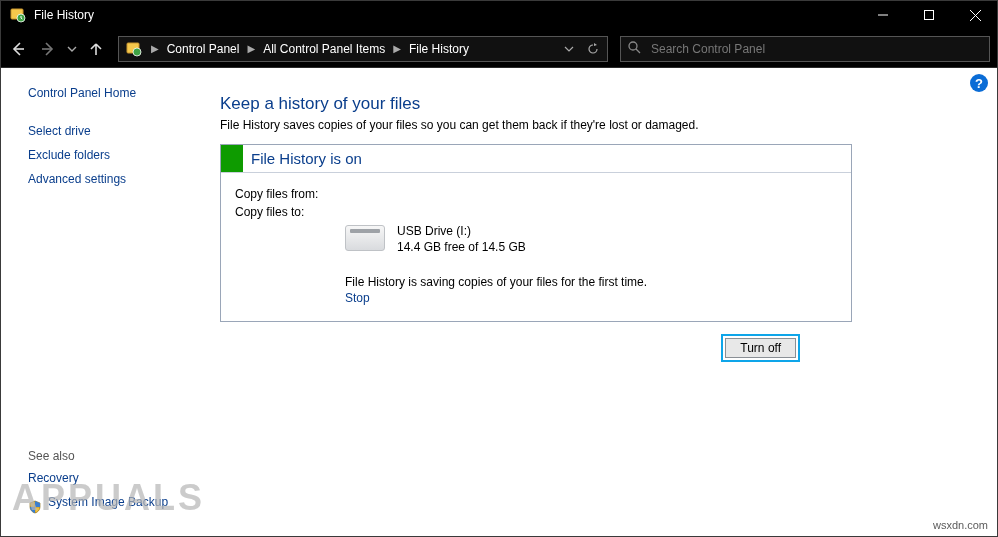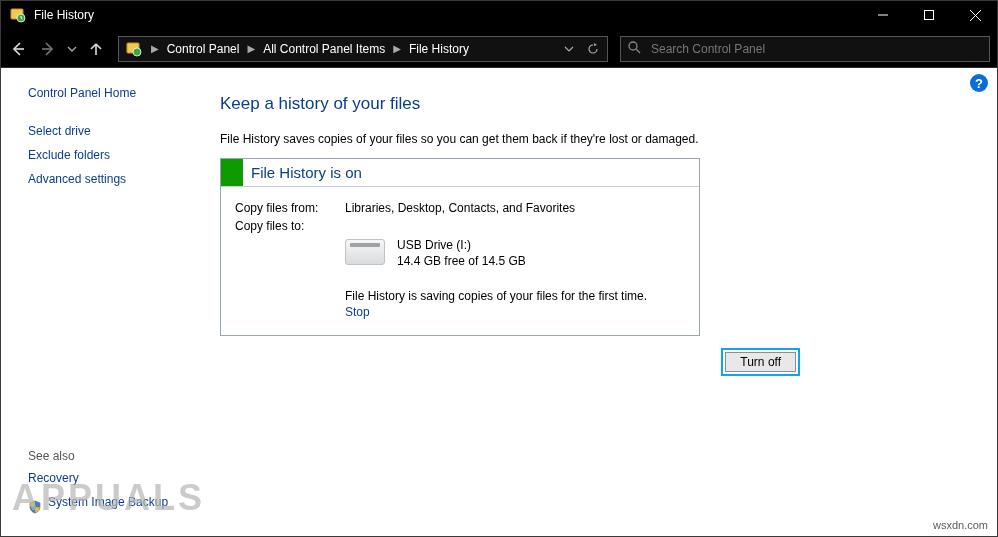--- a/index.html
+++ b/index.html
@@ -129,31 +129,31 @@
 
   .main {
     flex:1;
     padding: 18px 24px 12px 20px;
     position:relative;
   }
   .page-title {
     color:#0a3e8c;
     font-size:17px;
     font-weight:400;
-    margin: 8px 0 18px 0;
+    margin: 8px 0 4px 0;
   }
   .page-desc {
     font-size:12px;
     color:#000;
     margin-bottom:12px;
   }
 
   .panel {
     border:1px solid #9aa6b8;
-    width: 480px;
+    width: 632px;
   }
   .panel-header {
     display:flex;
     align-items:center;
     border-bottom:1px solid #c9d0db;
     background:#fff;
     height:28px;
   }
   .green-block {
     width:22px; height:100%;
@@ -376,21 +376,20 @@
     <div class="page-desc">File History saves copies of your files so you can get them back if they're lost or damaged.</div>
 
     <div class="panel">
       <div class="panel-header">
         <div class="green-block"></div>
         <div class="panel-header-title">File History is on</div>
       </div>
       <div class="panel-body">
         <div class="kvrow">
           <div class="key">Copy files from:</div>
-          <div>Libraries, Desktop, Contacts, and Favorites</div>
         </div>
         <div class="kvrow">
           <div class="key">Copy files to:</div>
         </div>
         <div class="drive-row">
           <div class="drive-icon"></div>
           <div class="drive-info">
             <div>USB Drive (I:)</div>
             <div>14.4 GB free of 14.5 GB</div>
           </div>

